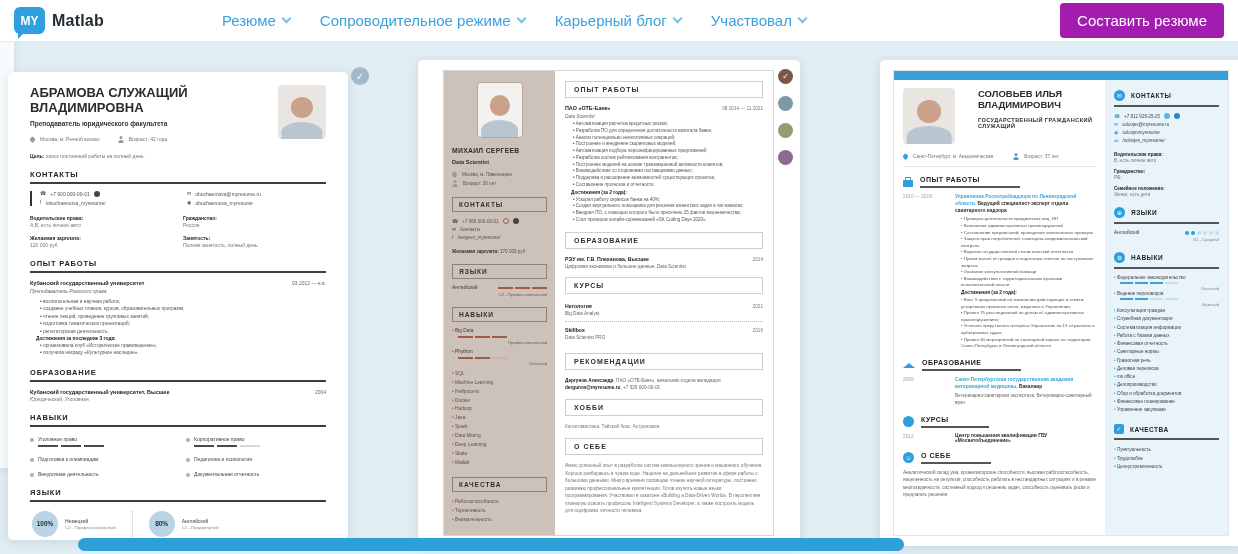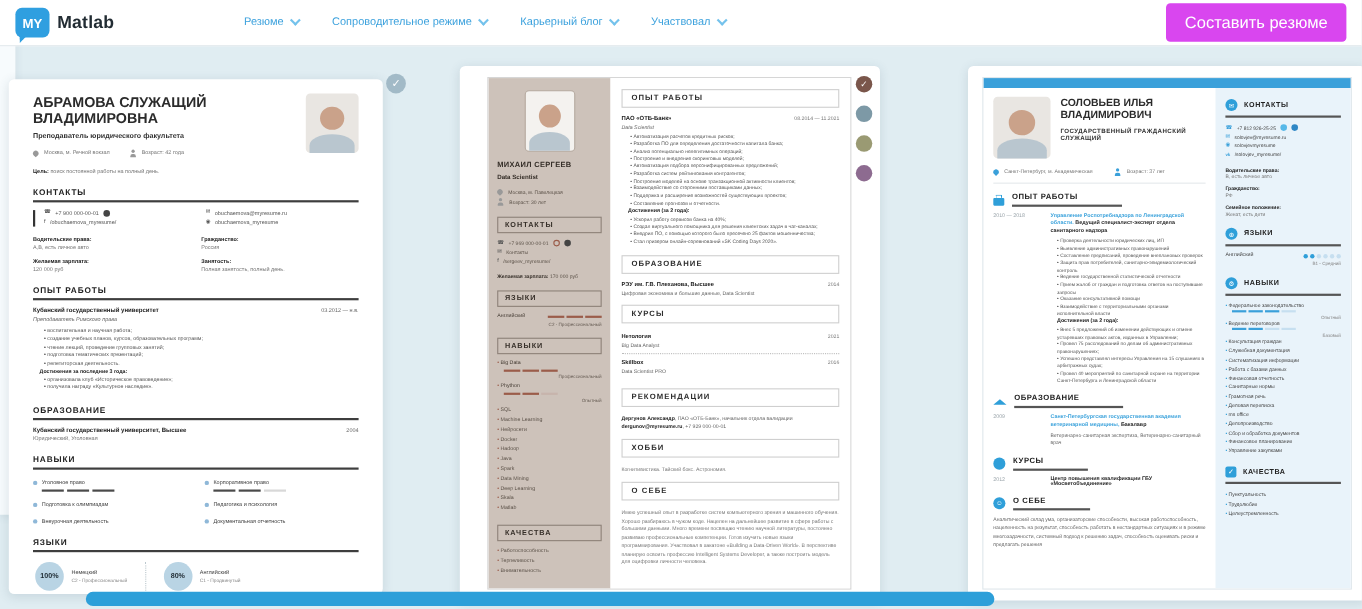--- a/index.html
+++ b/index.html
@@ -7,23 +7,23 @@
 body{position:relative;overflow:hidden;background:#e0edf2;font-family:"Liberation Sans",sans-serif;color:#222}
 
 
 .topbar{position:absolute;top:0;left:0;width:1238px;height:42px;background:#fff;border-bottom:1px solid #e4eaee;display:flex;align-items:center;padding:0 14px;z-index:10}
 .logo{display:flex;align-items:center;gap:7px;cursor:pointer}
 .logo-badge{position:relative;width:31px;height:27px;background:#2f9fe0;border-radius:6px;color:#fff;font-weight:bold;font-size:12px;display:flex;align-items:center;justify-content:center}
 .logo-badge::after{content:"";position:absolute;left:4px;bottom:-5px;border:3px solid transparent;border-top-color:#2f9fe0;border-left-color:#2f9fe0}
 .logo-text{position:relative;font-weight:bold;font-size:16px;color:#222c33;letter-spacing:.2px}
 .logo-caron{position:absolute;top:-7px;left:54px;color:#39a5e0;font-size:12px;font-weight:bold}
 .nav{display:flex;gap:30px;margin-left:118px}
-.nav-item{display:flex;align-items:center;gap:7px;color:#3ba1dd;font-size:10px;cursor:pointer}
+.nav-item{display:flex;align-items:center;gap:7px;color:#3ba1dd;font-size:15px;cursor:pointer}
 .chev{width:7px;height:7px;border-right:2px solid #74c2ec;border-bottom:2px solid #74c2ec;transform:rotate(45deg);margin-top:-4px}
-.cta{margin-left:auto;background:#d946ef;color:#fff;font-size:15px;padding:9px 17px;border-radius:4px;border:none;cursor:pointer;font-family:inherit}
+.cta{margin-left:auto;background:#a21caf;color:#fff;font-size:15px;padding:9px 17px;border-radius:4px;border:none;cursor:pointer;font-family:inherit}
 
 
 .card{position:absolute;background:#fff;border-radius:5px;box-shadow:0 2px 10px rgba(50,80,100,.14)}
 .photo{background:#e9e6e2;border-radius:4px;position:relative;overflow:hidden}
 .photo::before{content:"";position:absolute;left:50%;top:22%;transform:translateX(-50%);width:46%;height:40%;border-radius:50%;background:#caa28a}
 .photo::after{content:"";position:absolute;left:50%;bottom:-6%;transform:translateX(-50%);width:86%;height:38%;border-radius:50% 50% 0 0;background:#b9c6cf}
 
 
 #card0{left:0;top:72px;width:14px;height:468px;background:#f7fbfd;border-radius:0 6px 6px 0;box-shadow:0 2px 8px rgba(50,80,100,.10)}
 .badge-check{position:absolute;left:351px;top:67px;width:18px;height:18px;border-radius:50%;background:#a2bac7;color:#fff;font-size:10px;display:flex;align-items:center;justify-content:center;cursor:pointer;z-index:5}
@@ -122,21 +122,21 @@
 .c2-para{font-size:4.7px;color:#777;line-height:1.6}
 .c2-dots{position:absolute;right:7px;top:9px;display:flex;flex-direction:column;gap:12px}
 .cdot{width:15px;height:15px;border-radius:50%;display:flex;align-items:center;justify-content:center;color:#fff;font-size:8px;cursor:pointer}
 
 
 #card3{left:880px;top:60px;width:362px;height:486px;padding:10px 13px}
 .c3-page{position:relative;width:336px;height:466px;border:1px solid #dfe7ec;overflow:hidden;display:flex;flex-direction:column}
 .c3-top{height:9px;background:#3aa0da;flex:none}
 .c3-body{display:flex;flex:1}
 .c3-main{width:211px;padding:8px 9px}
-.c3-head{display:flex;gap:9px}
+.c3-head{display:flex;gap:23px}
 .c3-photo{width:52px;height:56px;flex:none}
 .c3-name{font-size:9.5px;font-weight:bold;line-height:1.2;color:#2b2b2b}
 .c3-title{font-size:5.6px;font-weight:bold;letter-spacing:.4px;margin-top:6px;color:#333}
 .c3-meta{display:flex;gap:20px;align-items:center;margin:9px 0 4px;font-size:4.8px;color:#777;border-bottom:1px solid #e4e8eb;padding-bottom:6px}
 .c3-h{display:flex;align-items:center;gap:7px;margin-top:9px}
 .c3-h b{font-size:7px;letter-spacing:.5px;border-bottom:2px solid #555;padding:0 40px 3px 0}
 .ic-case{width:10px;height:7px;background:#2f9fd9;border-radius:1px;position:relative;flex:none;margin-top:2px}
 .ic-case::before{content:"";position:absolute;top:-3px;left:2px;width:4px;height:2px;border:1px solid #2f9fd9;border-bottom:none;border-radius:1px}
 .ic-grad{width:0;height:0;border-left:6px solid transparent;border-right:6px solid transparent;border-bottom:5px solid #2f9fd9;position:relative;flex:none;margin-top:1px}
 .cic{width:11px;height:11px;border-radius:50%;background:#2f9fd9;color:#fff;display:inline-flex;align-items:center;justify-content:center;font-size:6px;flex:none}

